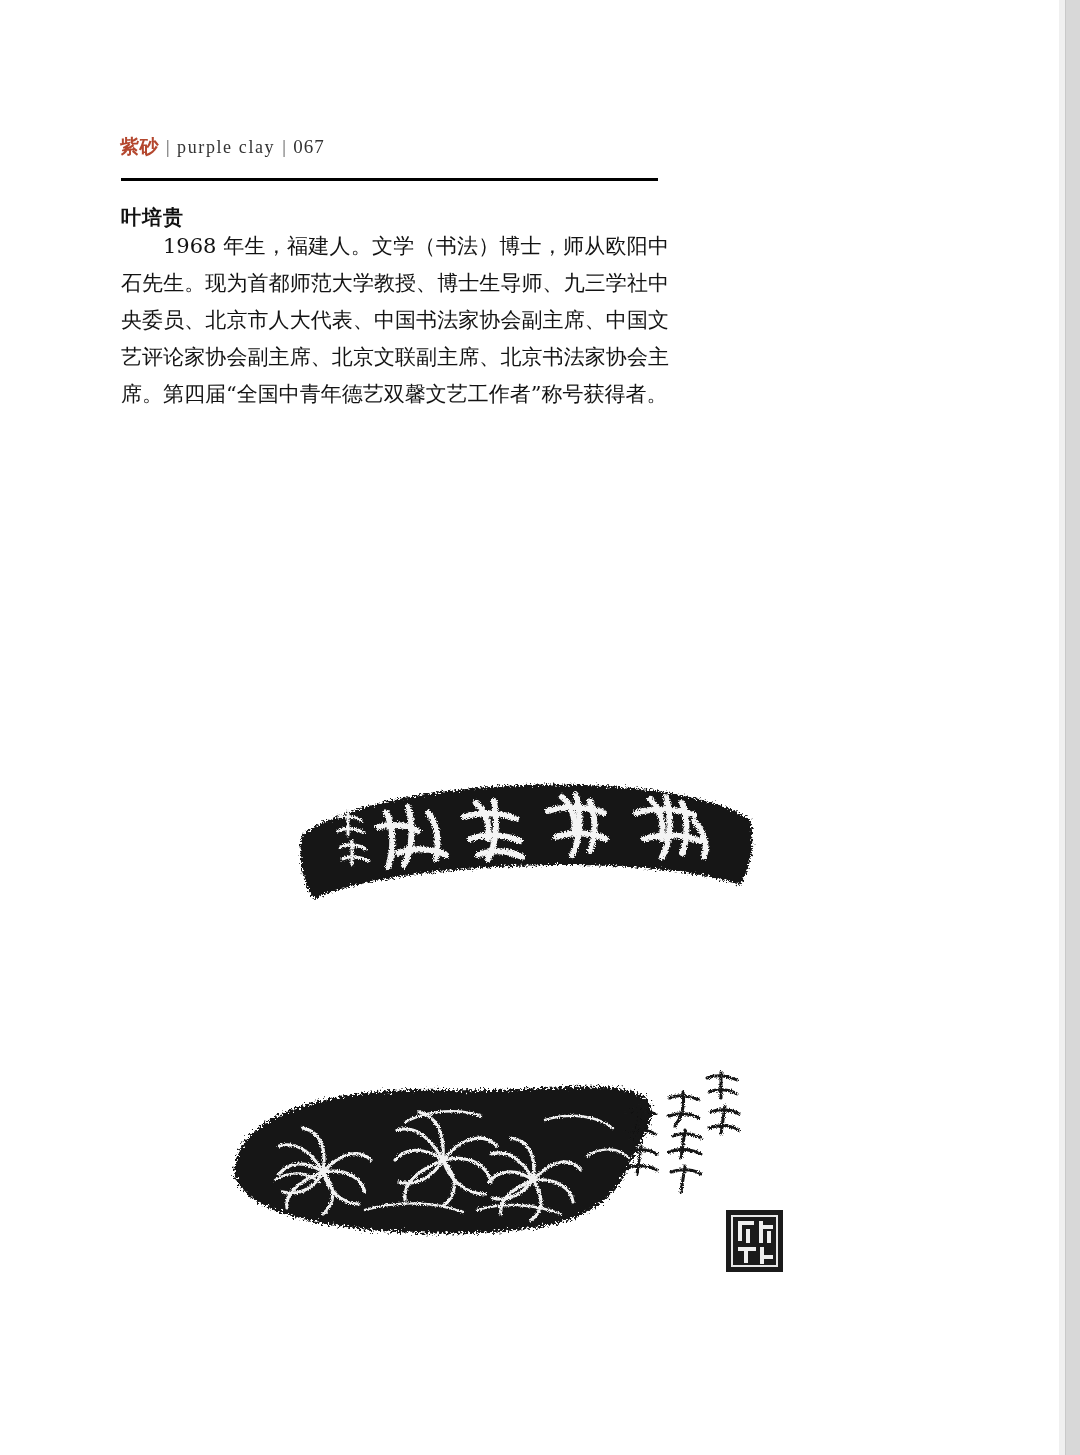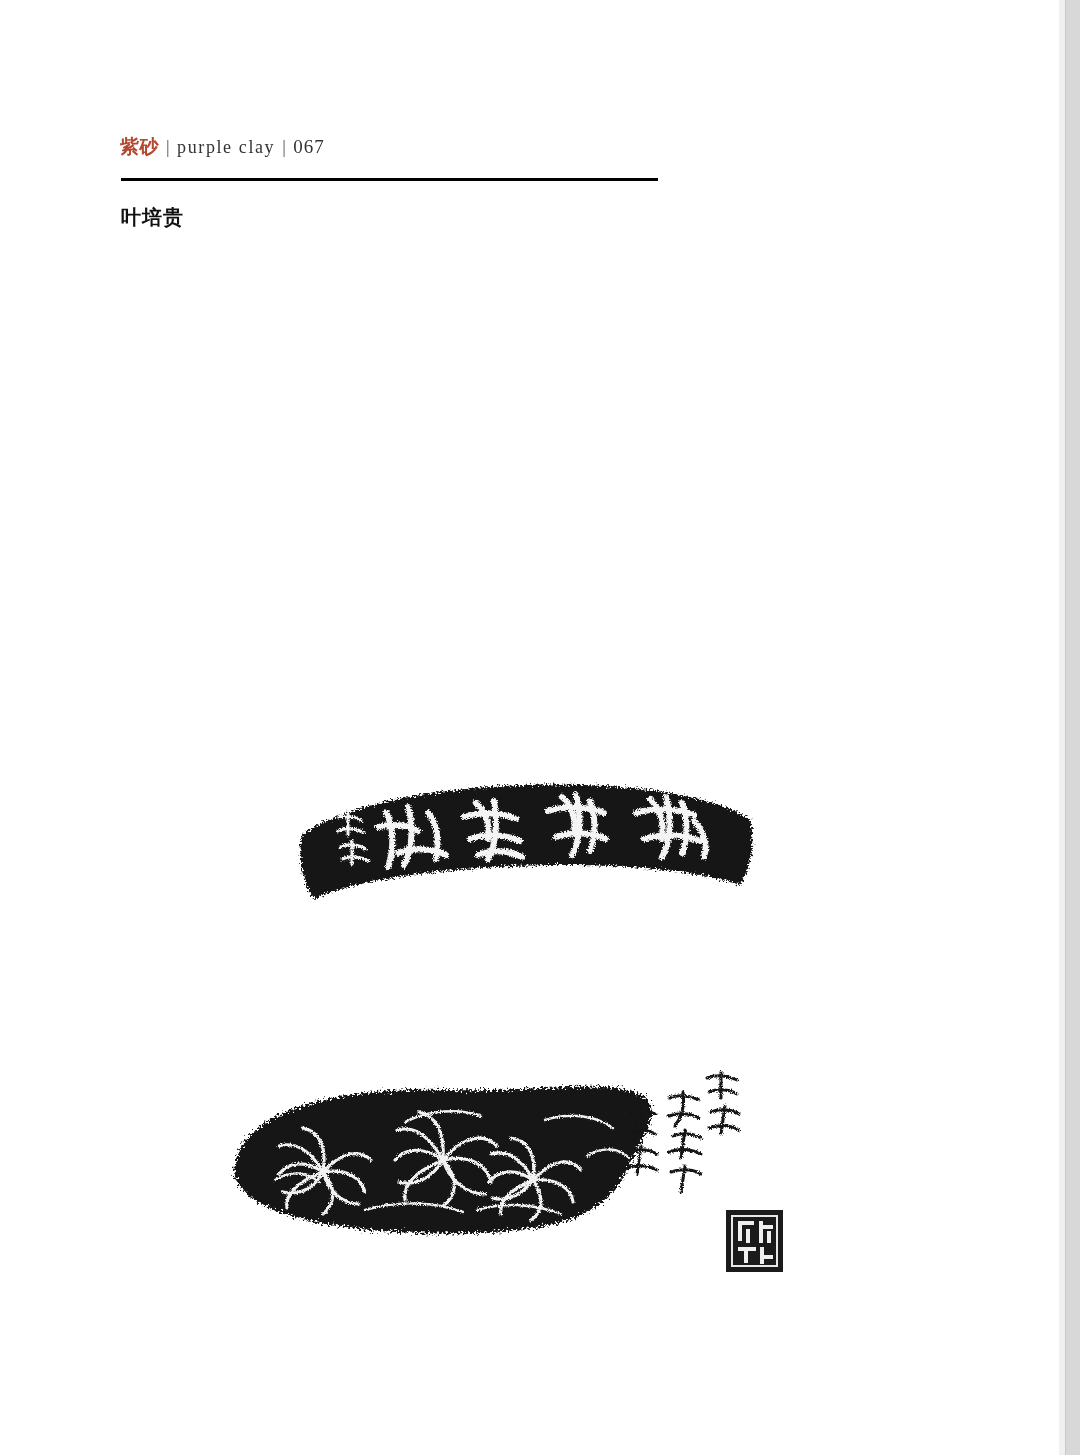--- a/index.html
+++ b/index.html
@@ -161,20 +161,21 @@
 <div class="content">
 
   <div class="runhead">
     <span class="cn">紫砂</span><span class="sep">|</span><span class="en">purple clay</span><span class="sep">|</span><span class="pg">067</span>
   </div>
 
   <div class="rule"></div>
 
   <div class="artist-name">叶培贵</div>
 
+  <div class="bio">1968 年生，福建人。文学（书法）博士，师从欧阳中石先生。现为首都师范大学教授、博士生导师、九三学社中央委员、北京市人大代表、中国书法家协会副主席、中国文艺评论家协会副主席、北京文联副主席、北京书法家协会主席。第四届“全国中青年德艺双馨文艺工作者”称号获得者。</div>
 
   <div class="artwork">
 
     <div class="calligraphy-band">
       <svg width="470" height="190" viewBox="0 0 470 190" aria-hidden="true">
         <defs>
           <filter id="rough" x="-20%" y="-20%" width="140%" height="140%">
             <feTurbulence type="fractalNoise" baseFrequency="0.55" numOctaves="4" seed="7" result="n"></feTurbulence>
             <feDisplacementMap in="SourceGraphic" in2="n" scale="9" xChannelSelector="R" yChannelSelector="G"></feDisplacementMap>
           </filter>

